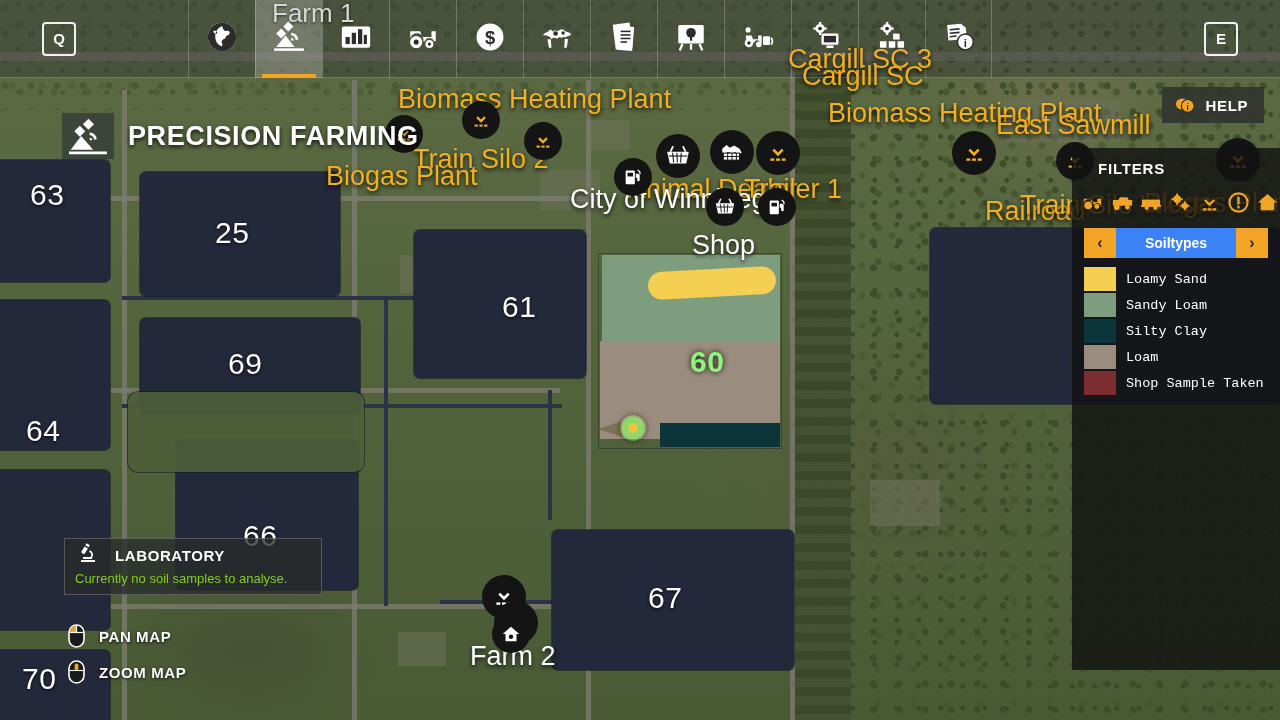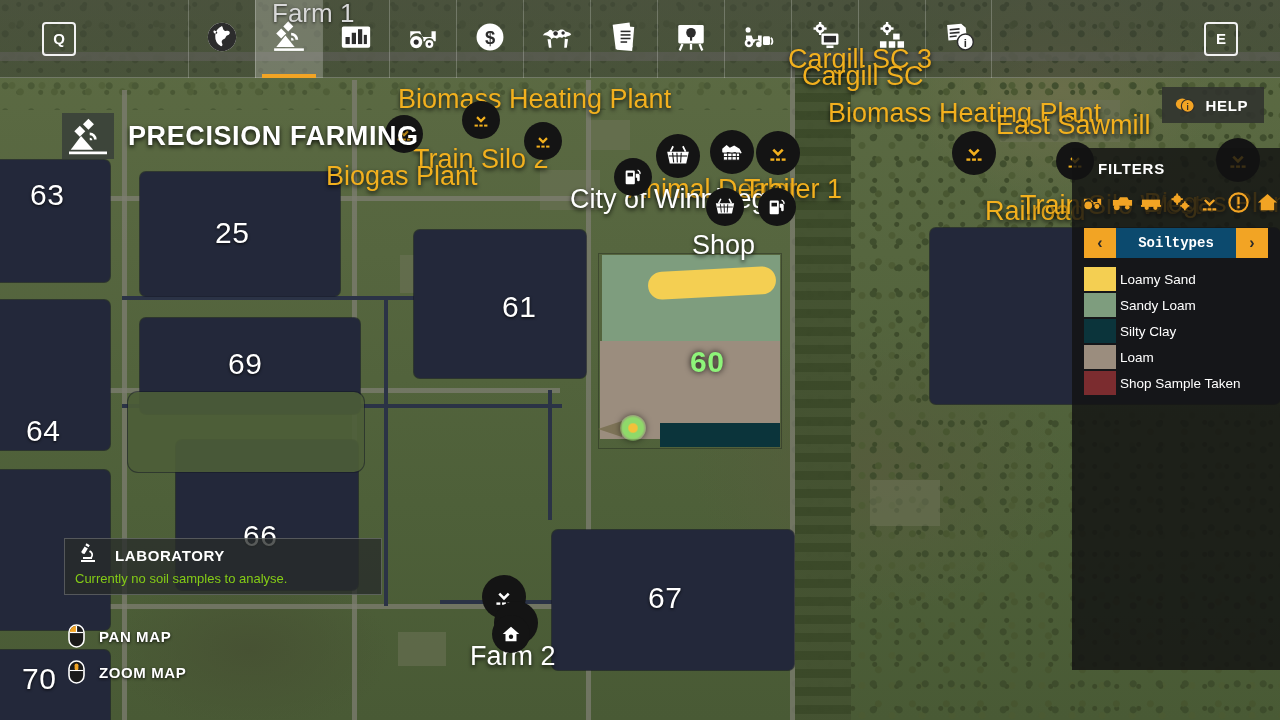--- a/index.html
+++ b/index.html
@@ -196,33 +196,33 @@
   .cat-selector {
     position:absolute; left:12px; right:12px; top:80px; height:30px;
     display:flex; align-items:stretch;
   }
   .cat-arrow {
     width:32px; background:#f2a424; color:#2a2a2a;
     display:flex;align-items:center;justify-content:center;
     font-size:16px; font-weight:700;
   }
   .cat-name {
-    flex:1; background:#0c4a6e; color:#fff;
+    flex:1; background:#3b82f6; color:#fff;
     display:flex; align-items:center; justify-content:center;
-    font-size:14px; font-weight:700;font-family:Liberation Mono, monospace;
+    font-size:14px; font-weight:700;
   }
 
   .legend { position:absolute; left:12px; right:12px; top:118px; }
   .legend-row { display:flex; align-items:center; height:26px; margin-bottom:0; }
   .swatch { width:32px; height:24px; flex:0 0 32px; }
-  .legend-label { margin-left:4px; color:#ffffff; font-size:13.5px; }
+  .legend-label { margin-left:10px; color:#ffffff; font-size:13.5px;font-family:Liberation Mono, monospace; }
 
   
   .lab-panel {
-    position:absolute; left:64px; top:538px; width:318px; height:57px; z-index:8;
+    position:absolute; left:64px; top:538px; width:258px; height:57px; z-index:8;
     background:rgba(40,44,42,.78);
     border:1px solid rgba(255,255,255,.22);
   }
   .lab-head { display:flex; align-items:center; height:32px; padding-left:12px; gap:14px; }
   .lab-head svg { width:24px;height:24px; fill:#fff; }
   .lab-title { color:#fff; font-size:15px; font-weight:700; letter-spacing:.6px; }
   .lab-sub { color:#84cc16; font-size:13px; padding-left:10px; }
 
   
   .hints { position:absolute; left:68px; top:618px; z-index:8; }

